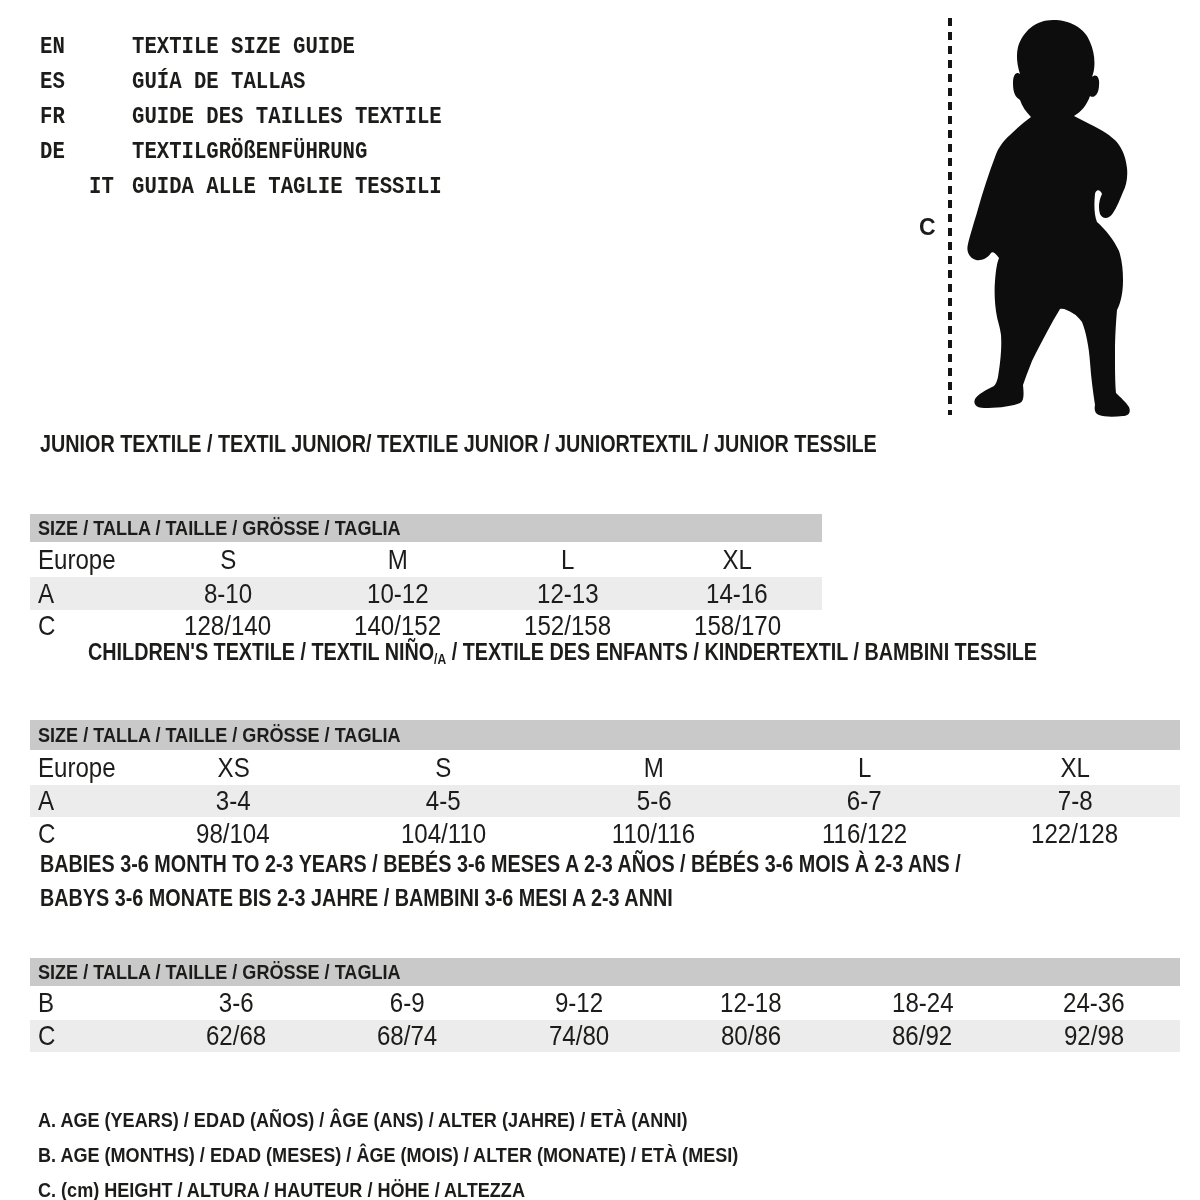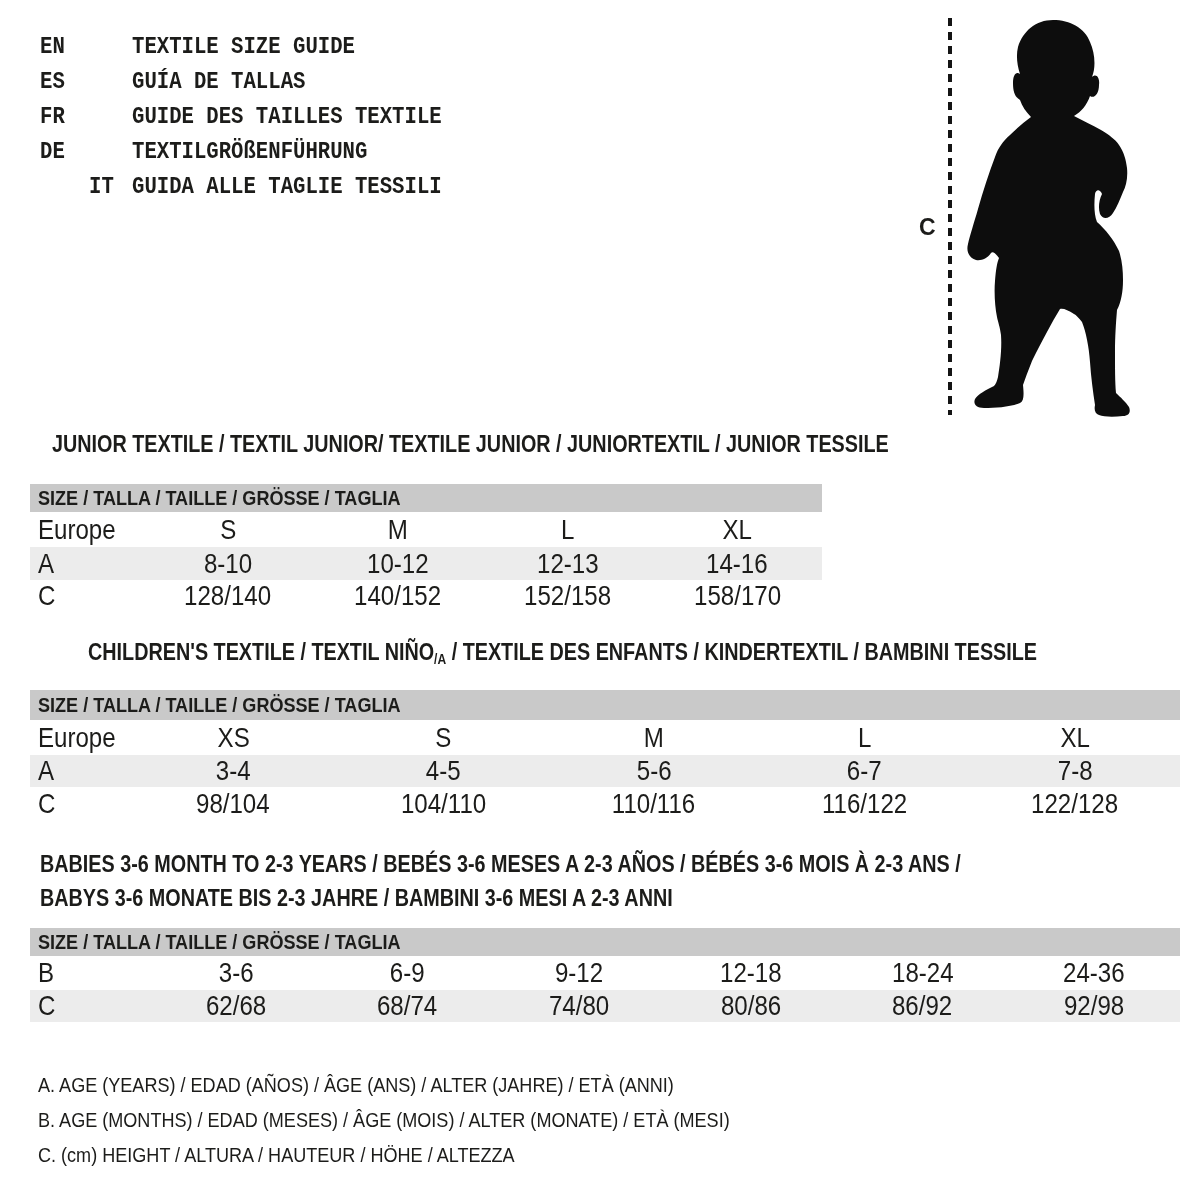--- a/index.html
+++ b/index.html
@@ -13,31 +13,31 @@
   
   .cond{display:inline-block;transform:scaleX(0.86);transform-origin:0 50%;white-space:nowrap;}
   .cc{transform-origin:50% 50%;}
   
   .lang-row{position:absolute;left:40px;height:28px;line-height:28px;font-size:24px;font-weight:700;font-family:Liberation Mono, monospace;}
   .lang-code{display:inline-block;width:78px;vertical-align:top;}
   
   .sec-title{position:absolute;left:40px;font-size:23px;font-weight:700;line-height:26px;white-space:nowrap;}
   .sub-small{font-size:14px;position:relative;top:4px;}
   
-  .sz-table{position:absolute;}
+  .sz-table{position:absolute;margin-top:30px;}
   .bar{background:#c9c9c9;display:flex;align-items:center;padding-left:8px;box-sizing:border-box;font-size:21px;font-weight:700;}
   .trow{display:flex;align-items:center;font-size:28px;font-weight:400;}
   .trow.alt{background:#ececec;}
   .lab{box-sizing:border-box;padding-left:8px;text-align:left;}
   .lab-j{width:113px;}
   .lab-c{width:98px;}
   .lab-b{width:120px;}
   .cell{flex:1;text-align:center;}
   
-  .legend-line{position:absolute;left:38px;height:28px;line-height:28px;font-size:21px;font-weight:400;white-space:nowrap;}
+  .legend-line{position:absolute;left:38px;height:28px;line-height:28px;font-size:21px;font-weight:700;white-space:nowrap;margin-top:35px;}
   
   .height-label{position:absolute;left:919px;top:214px;font-size:23px;font-weight:700;}
 </style>
 </head>
 <body>
 
 <div>
   <div class="lang-row" style="top:33px;">
     <span class="lang-code"><span class="cond">EN</span></span>
     <span class="cond">TEXTILE SIZE GUIDE</span>
@@ -89,21 +89,21 @@
       C1,241 -2,234 0,227 C2,218 6,206 10,192
       C15,174 21,156 27,140 C30,131 35,124 42,118
       C49,111 56,105 63,100
       C58,95 54,89 52,83
       C47,80 45,75 45,66 C45,58 48,54 52,57
       C49,48 48,38 50,30 C55,14 68,3 85,3 Z"></path>
   </g>
 </svg>
 <span class="height-label">C</span>
 
-<div class="sec-title" style="top:431px;margin-left:12px;">
+<div class="sec-title" style="top:431px;">
   <span class="cond">JUNIOR TEXTILE / TEXTIL JUNIOR/ TEXTILE JUNIOR / JUNIORTEXTIL / JUNIOR TESSILE</span>
 </div>
 <div class="sz-table" style="left:30px;top:484px;width:792px;">
   <div class="bar" style="height:28px;">
     <span class="cond">SIZE / TALLA / TAILLE / GRÖSSE / TAGLIA</span>
   </div>
   <div class="trow" style="height:35px;">
     <div class="lab lab-j"><span class="cond">Europe</span></div>
     <div class="cell"><span class="cond cc">S</span></div>
     <div class="cell"><span class="cond cc">M</span></div>

